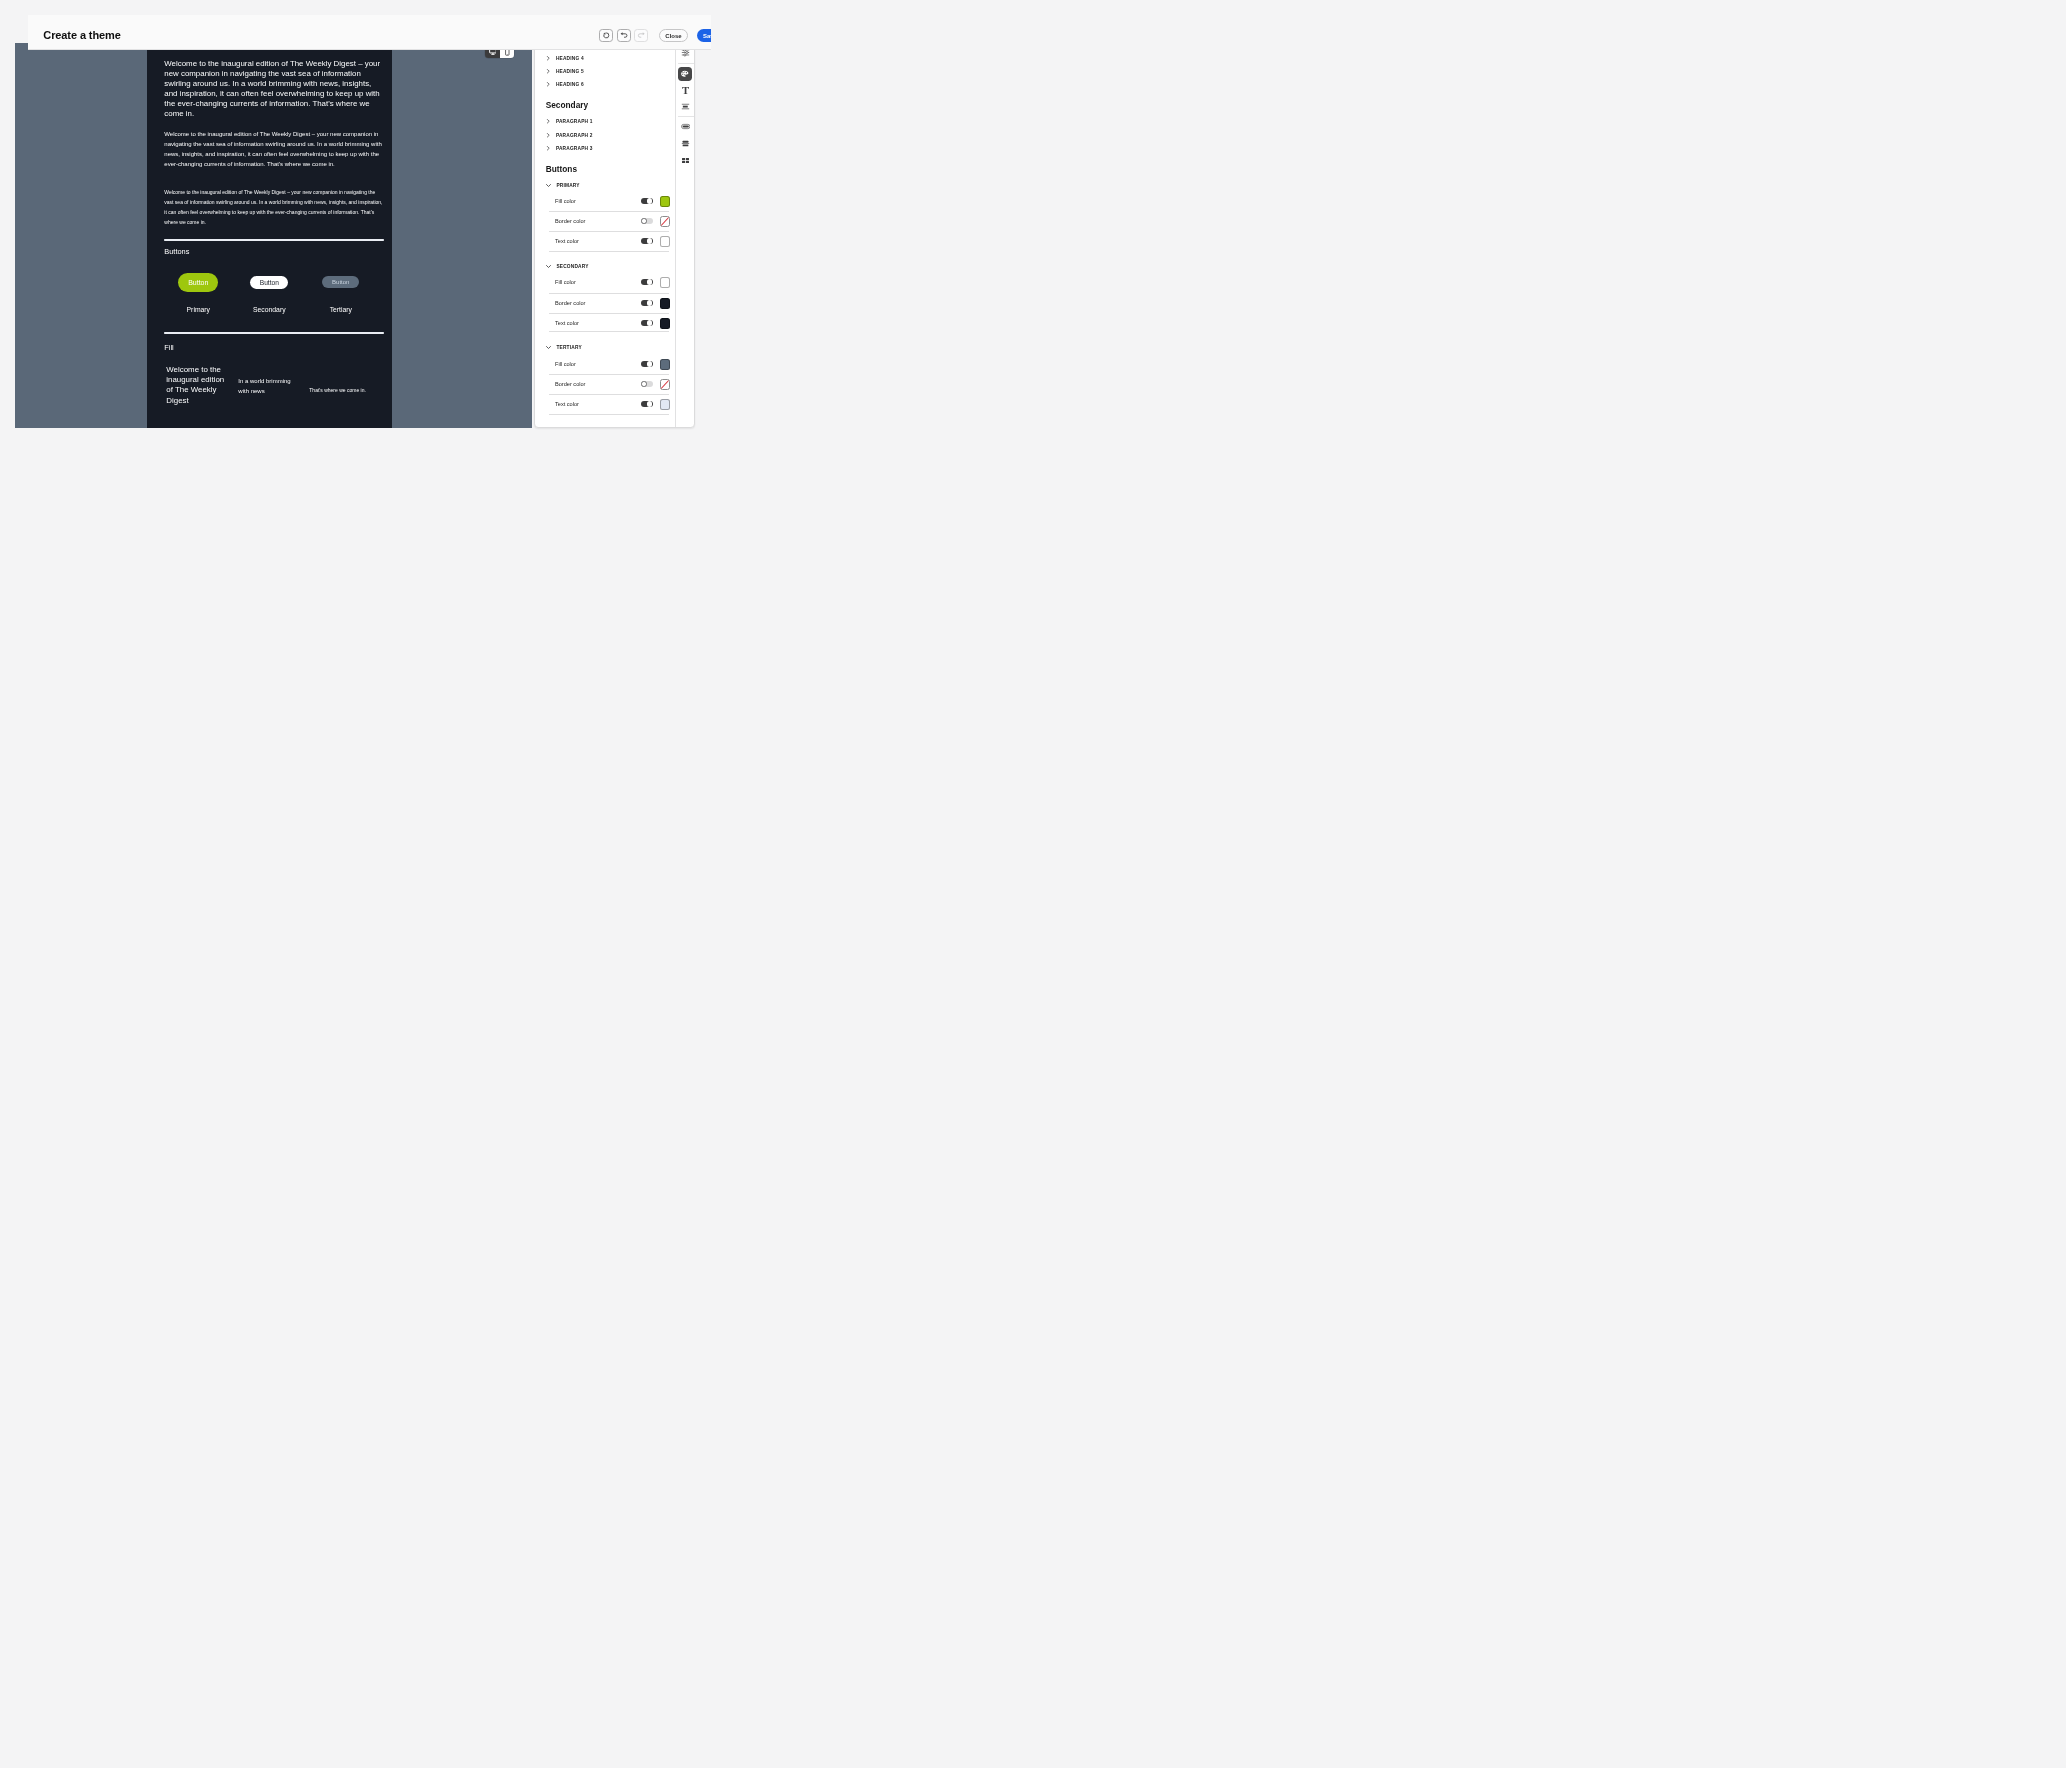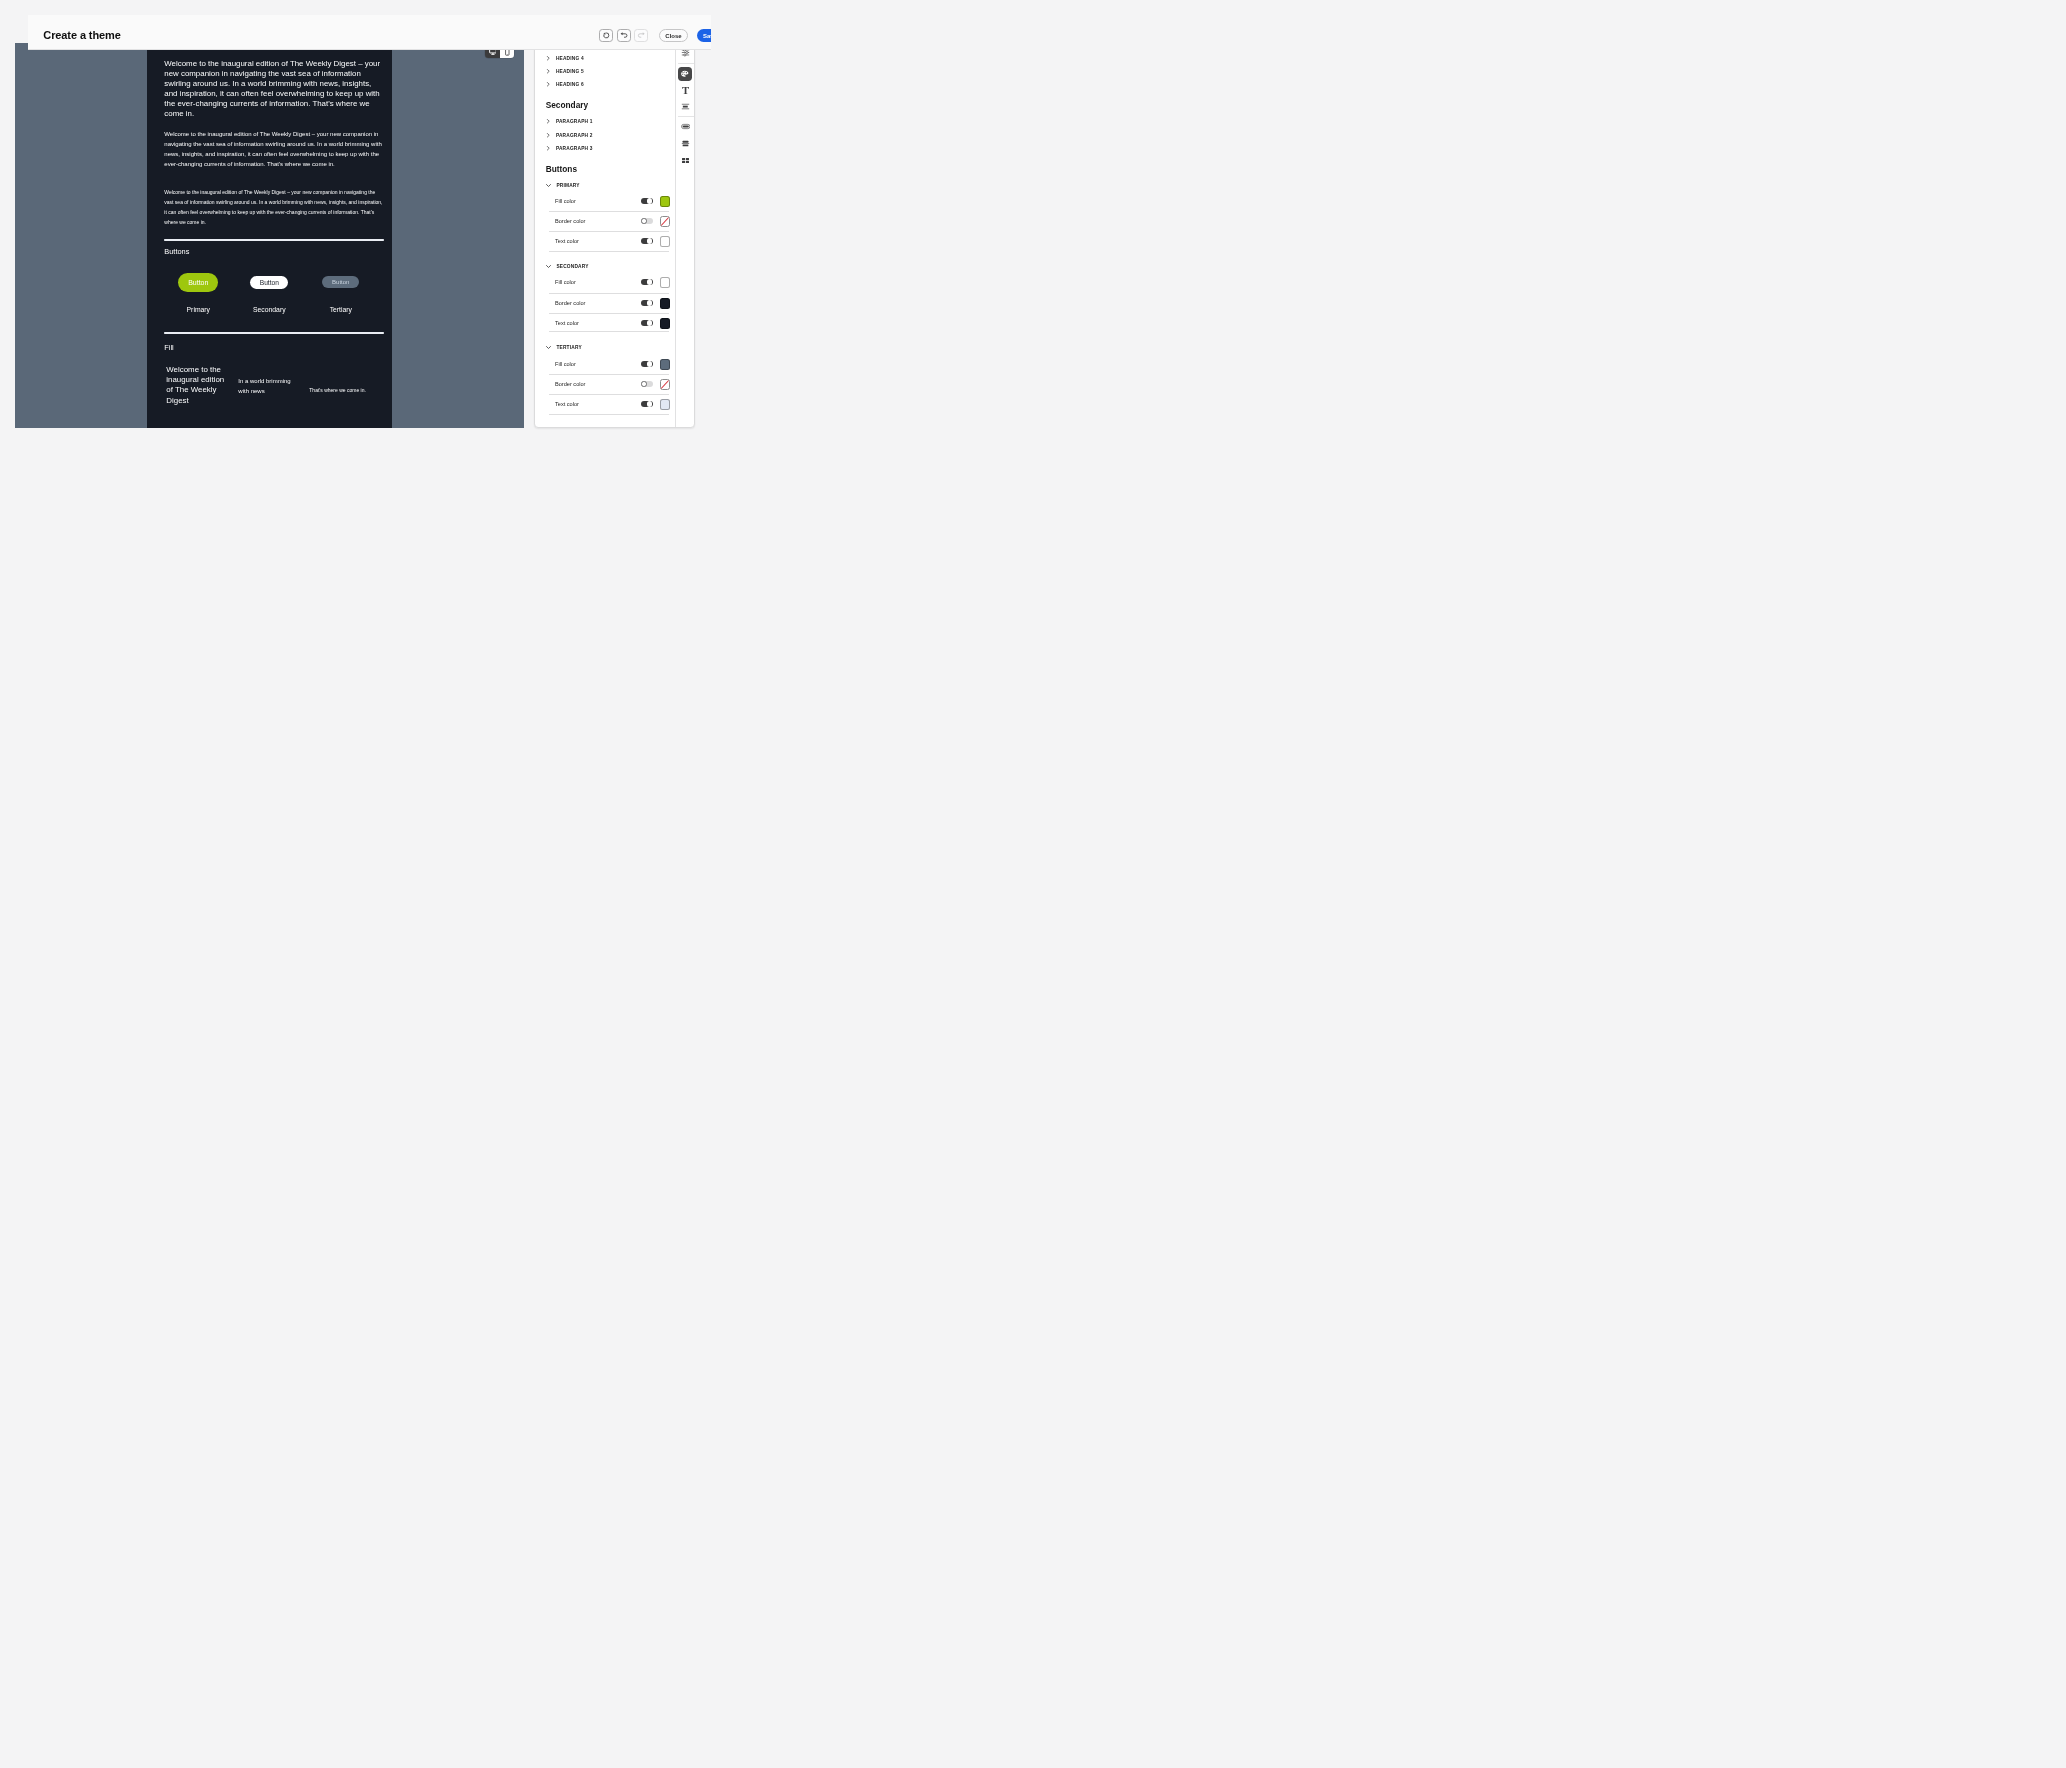--- a/index.html
+++ b/index.html
@@ -98,21 +98,21 @@
             <path d="M4.5 6.8 H12.6 A4.1 4.1 0 0 1 12.6 15 H9.8" fill="none" stroke="#C9C9CA" stroke-width="2.2"></path>
             <polygon points="6.2,3.2 6.2,10.4 1.4,6.8" fill="#C9C9CA"></polygon>
           </g>
         </svg>
       </span>
     </button>
     <button class="pill-btn close-btn">Close</button>
     <button class="pill-btn save-btn" style="background: rgb(28, 99, 231);">Save</button>
   </div>
 
-  <div class="canvas" style="background: rgb(90, 104, 120);">
+  <div class="canvas" style="background: rgb(90, 104, 120); padding-left: 8px;">
 
     <div class="preview-panel" style="background: rgb(22, 27, 37);"></div>
 
     <div class="preview-text" style="left:149px;top:15.7px;width:220px;font-size:7.9px;line-height:10px">Welcome to the inaugural edition of The Weekly Digest – your new companion in navigating the vast sea of information swirling around us. In a world brimming with news, insights, and inspiration, it can often feel overwhelming to keep up with the ever-changing currents of information. That's where we come in.</div>
     <div class="preview-text" style="left:149px;top:86px;width:220px;font-size:6px;line-height:10px">Welcome to the inaugural edition of The Weekly Digest – your new companion in navigating the vast sea of information swirling around us. In a world brimming with news, insights, and inspiration, it can often feel overwhelming to keep up with the ever-changing currents of information. That's where we come in.</div>
     <div class="preview-text" style="left:149px;top:144px;width:221px;font-size:5px;line-height:10px">Welcome to the inaugural edition of The Weekly Digest – your new companion in navigating the vast sea of information swirling around us. In a world brimming with news, insights, and inspiration, it can often feel overwhelming to keep up with the ever-changing currents of information. That's where we come in.</div>
 
     <div class="pv-divider" style="left:149px;top:196px"></div>
     <div class="pv-label" style="left:149px;top:204px">Buttons</div>
 

